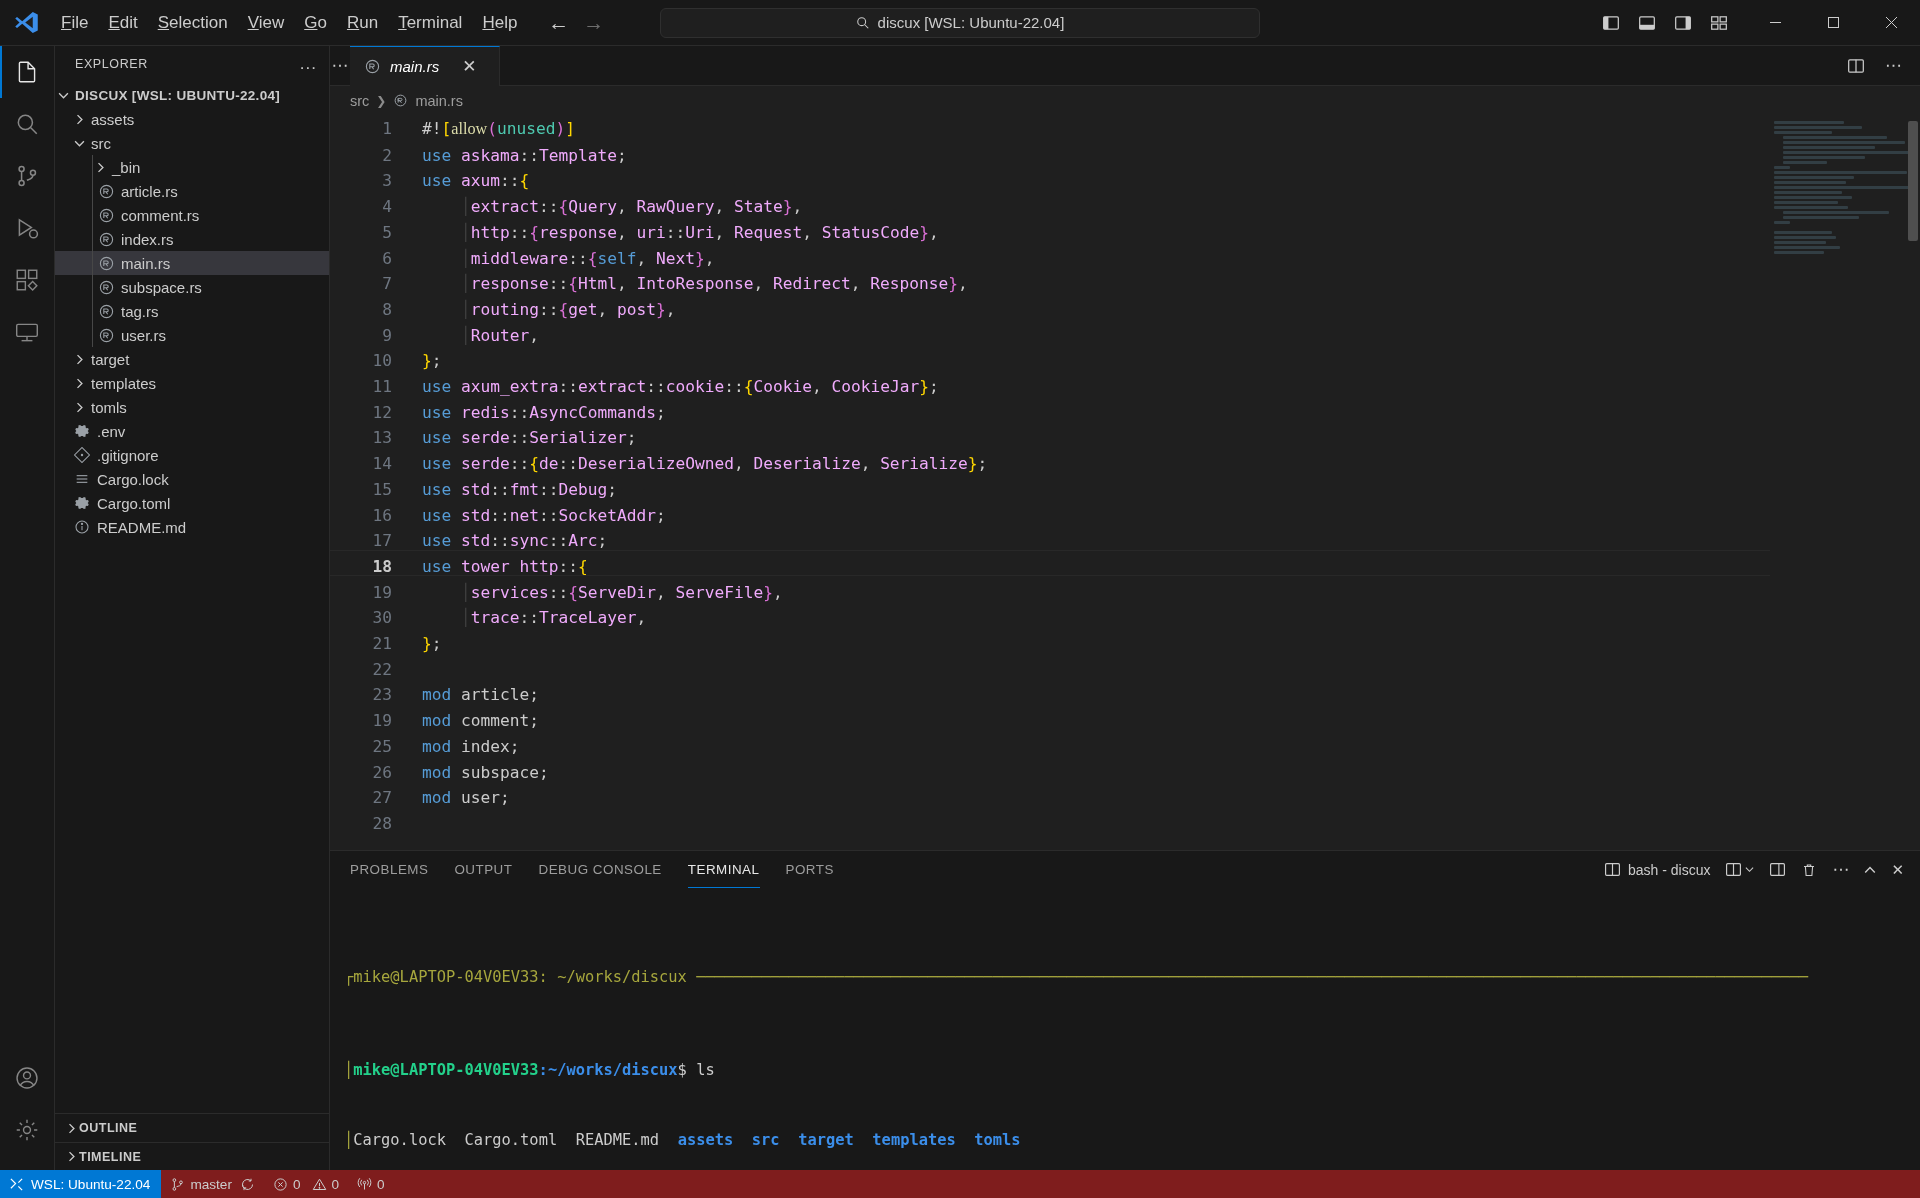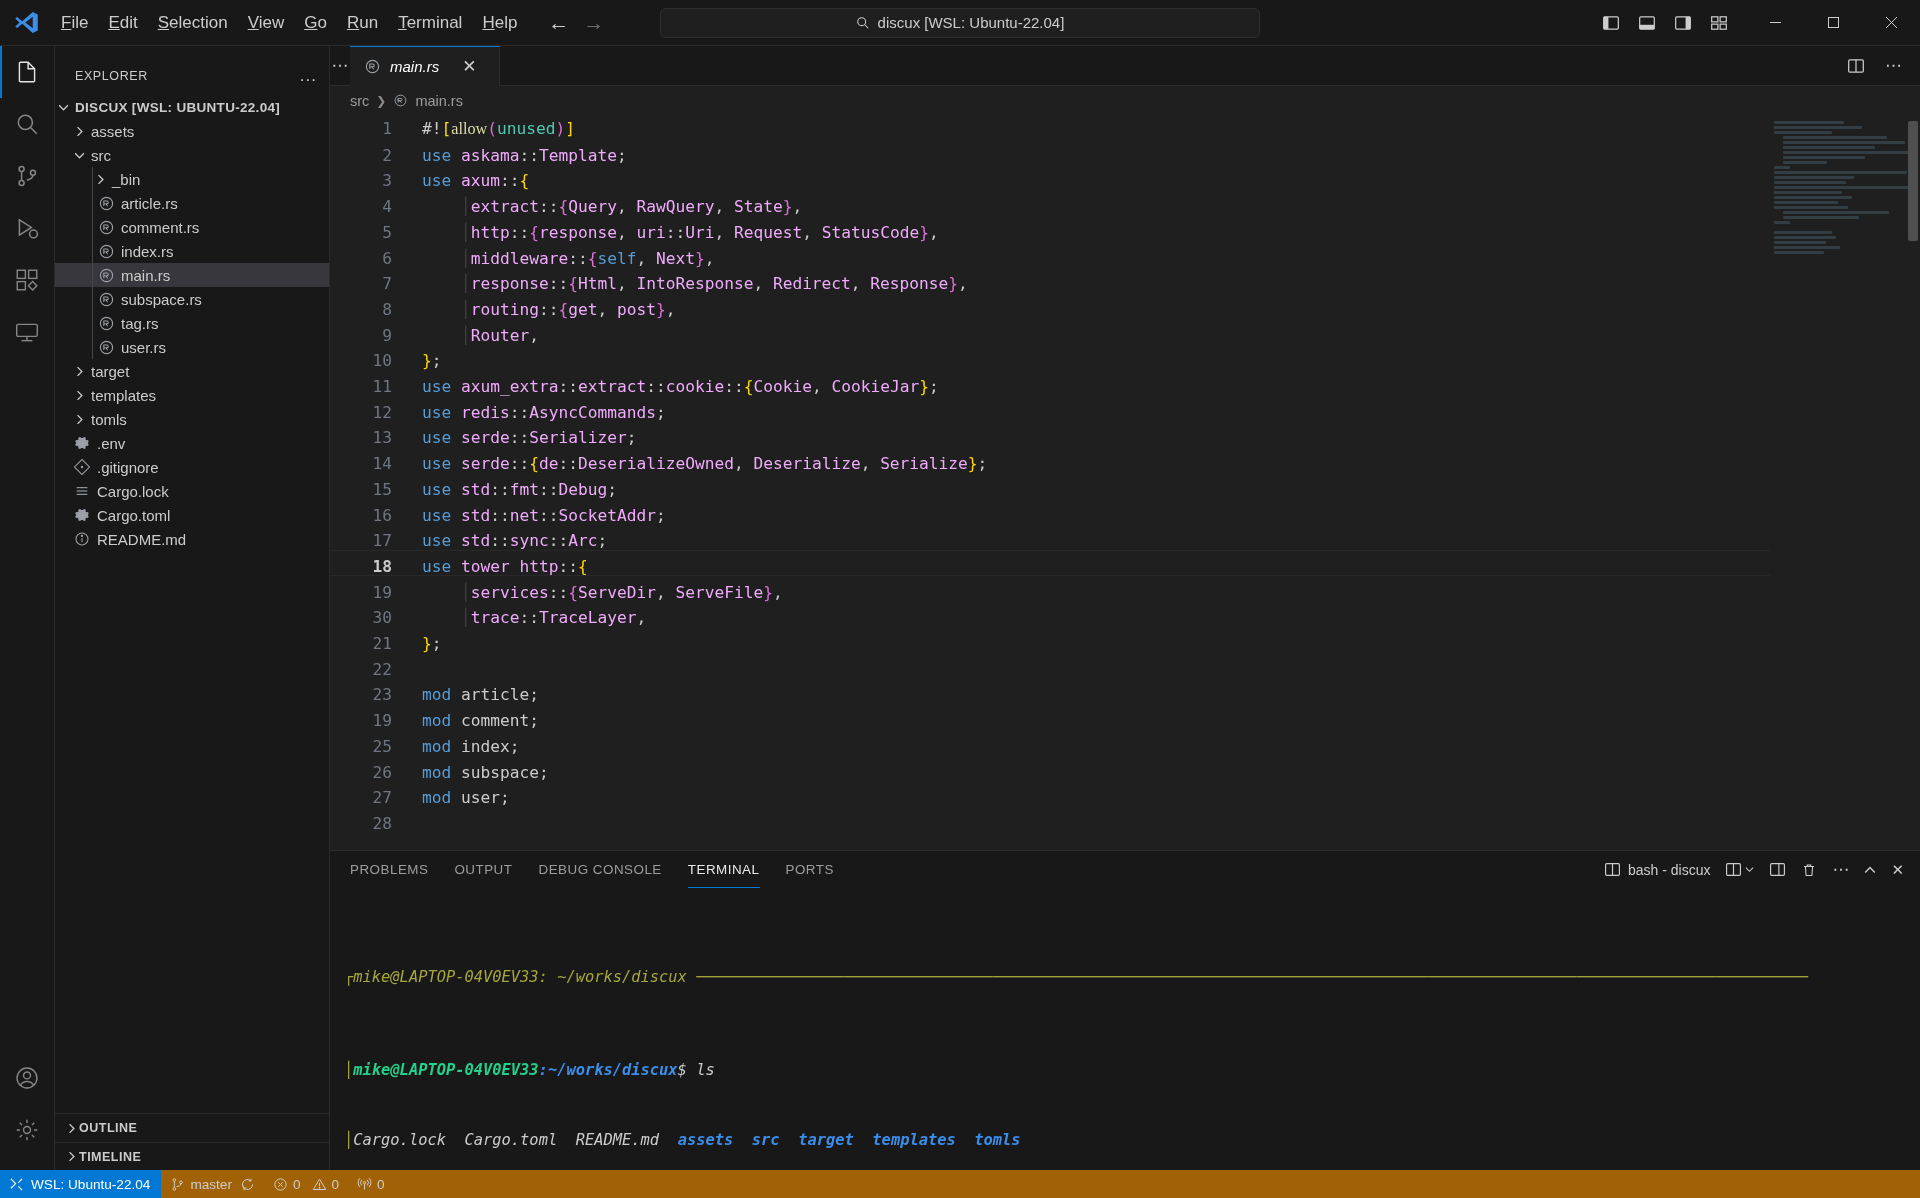--- a/index.html
+++ b/index.html
@@ -56,21 +56,21 @@
   }
   .act-spacer { flex: 1; }
 
   
   .sidebar {
     width: 275px; background: #181818; flex: 0 0 275px; display: flex; flex-direction: column;
     border-right: 1px solid #2b2b2b;
   }
   .sb-header {
     height: 35px; display: flex; align-items: center; padding: 0 12px 0 20px;
-    font-size: 12.5px; letter-spacing: .6px; color: #cccccc; justify-content: space-between; margin-top: 12px;
+    font-size: 12.5px; letter-spacing: .6px; color: #cccccc; justify-content: space-between;
   }
   .sb-dots { font-size: 17px; color: #cccccc; letter-spacing: 1px; }
   .tree { flex: 1; overflow: hidden; padding-top: 2px; font-size: 15px; }
   .row {
     height: 24px; display: flex; align-items: center; color: #cccccc;
     white-space: nowrap; padding-right: 8px; position: relative;
   }
   .row.selected { background: #37373d; }
   .row.root { font-weight: bold; font-size: 13.5px; letter-spacing: .3px; }
   .chev { width: 16px; display: inline-block; text-align: center; color: #cccccc; font-size: 11px; flex: 0 0 16px; }
@@ -140,30 +140,30 @@
   .ptab { font-size: 13.4px; letter-spacing: .5px; color: #9d9d9d; height: 37px; display: flex; align-items: center; position: relative; }
   .ptab.active { color: #e7e7e7; }
   .ptab.active::after { content:""; position:absolute; left:0; right:0; bottom:0; height:1px; background:#0078d4; }
   .panel-actions { margin-left: auto; display: flex; align-items: center; gap: 15px; padding-right: 16px; color: #cccccc; font-size: 14px; }
   .term-name { display: flex; align-items: center; gap: 7px; font-size: 14px; color: #cccccc; }
   .terminal {
     flex: 1; background: #181818; font-family: "DejaVu Sans Mono", monospace;
     font-size: 15.4px; line-height: 23.3px; padding: 8px 0 0 0; position: relative; overflow: hidden;
     white-space: pre; color: #cccccc;
   }
-  .termpad { padding-left: 14px; font-style: italic; }
+  .termpad { padding-left: 14px; }
   .zframe-top { color: #a6a63d; }
   .t-green { color: #23d18b; font-weight: bold; }
   .t-blue { color: #3b8eea; font-weight: bold; }
   .t-white { color: #cccccc; }
   .zleft-border { color: #a6a63d; }
 
   
   .statusbar {
-    height: 28px; flex: 0 0 28px; background: #a16207; display: flex; align-items: flex-end;
+    height: 28px; flex: 0 0 28px; background: #7f1d1d; display: flex; align-items: flex-end;
     font-size: 13.6px; color: #cccccc;
   }
   .sb-remote {
     background: #0078d4; color: #ffffff; height: 28px; display: flex; align-items: center;
     gap: 7px; padding: 0 11px 0 9px; font-size: 13.6px;
   }
   .sb-itm { display: flex; align-items: center; gap: 5px; padding: 0 9px; height: 28px; }
   .sb-right { margin-left: auto; display: flex; align-items: center; }
   svg { display: block; }
 </style>

